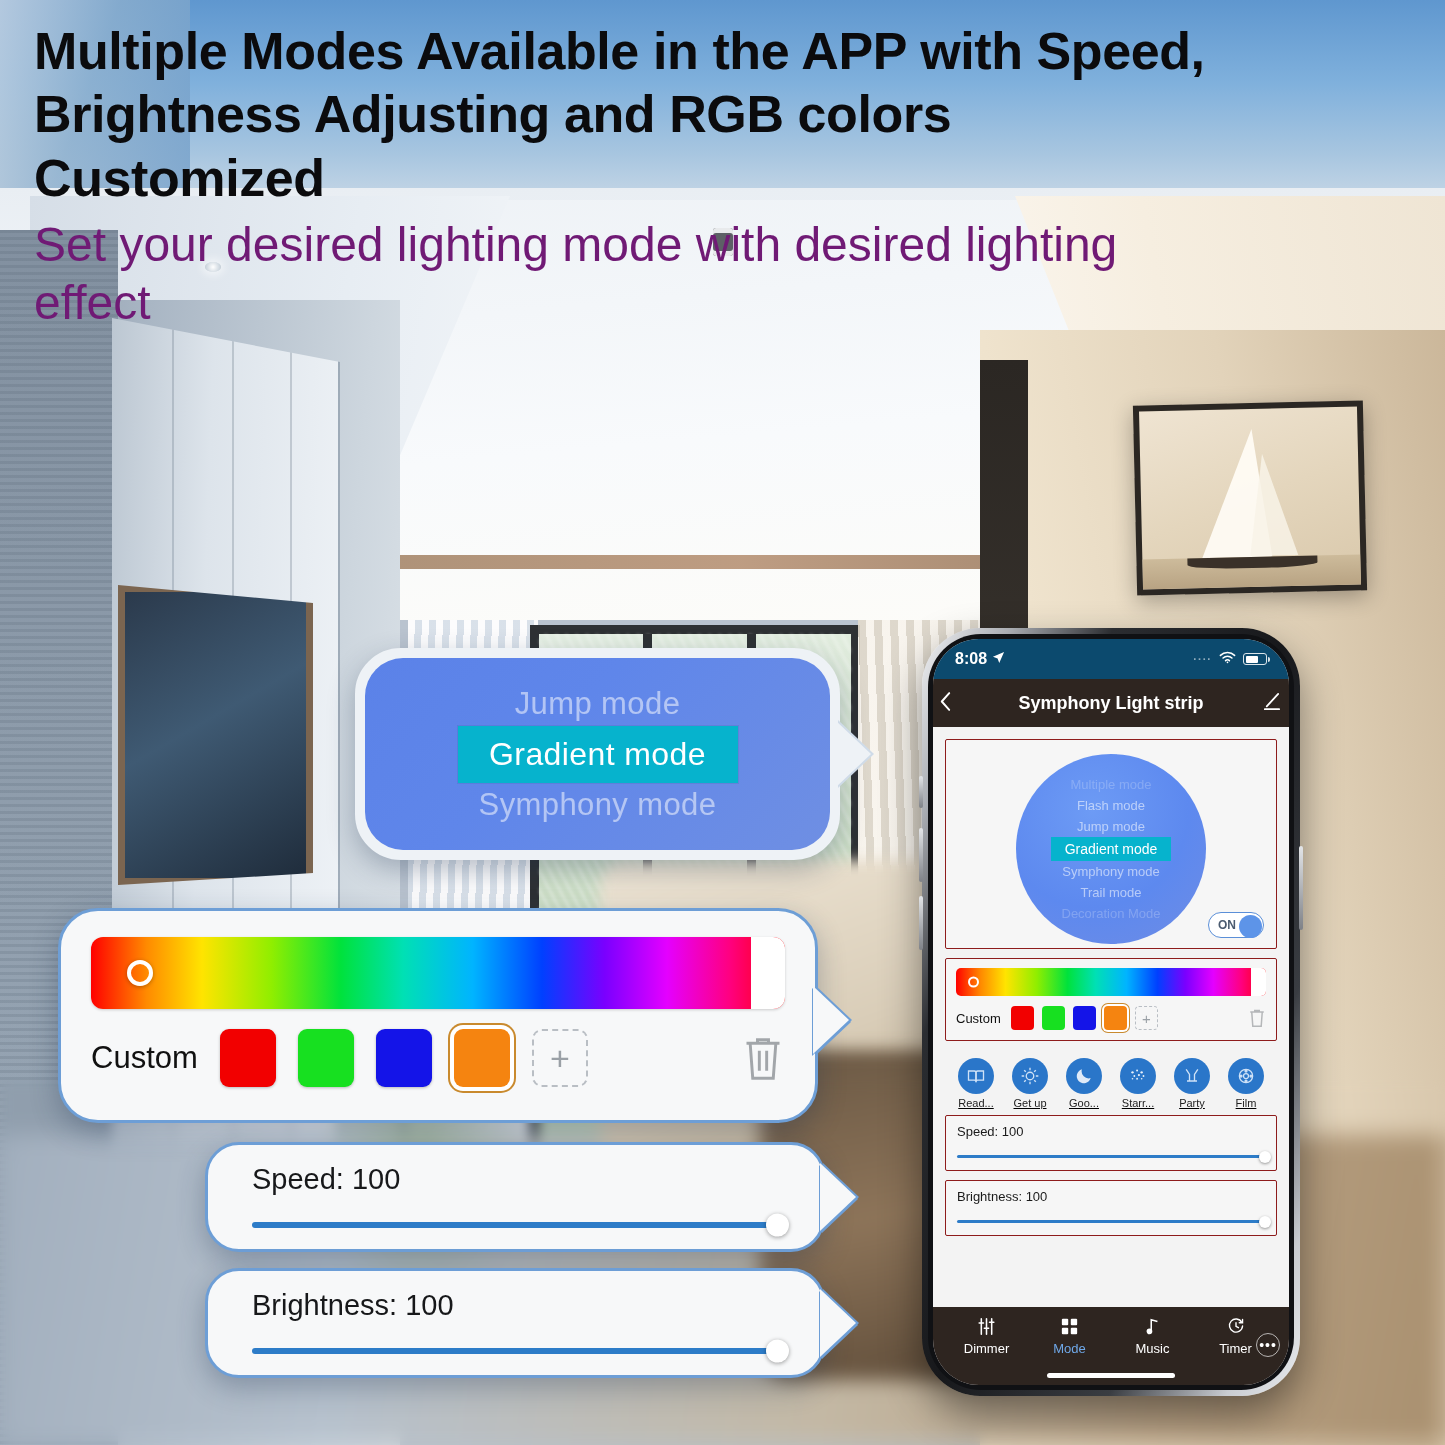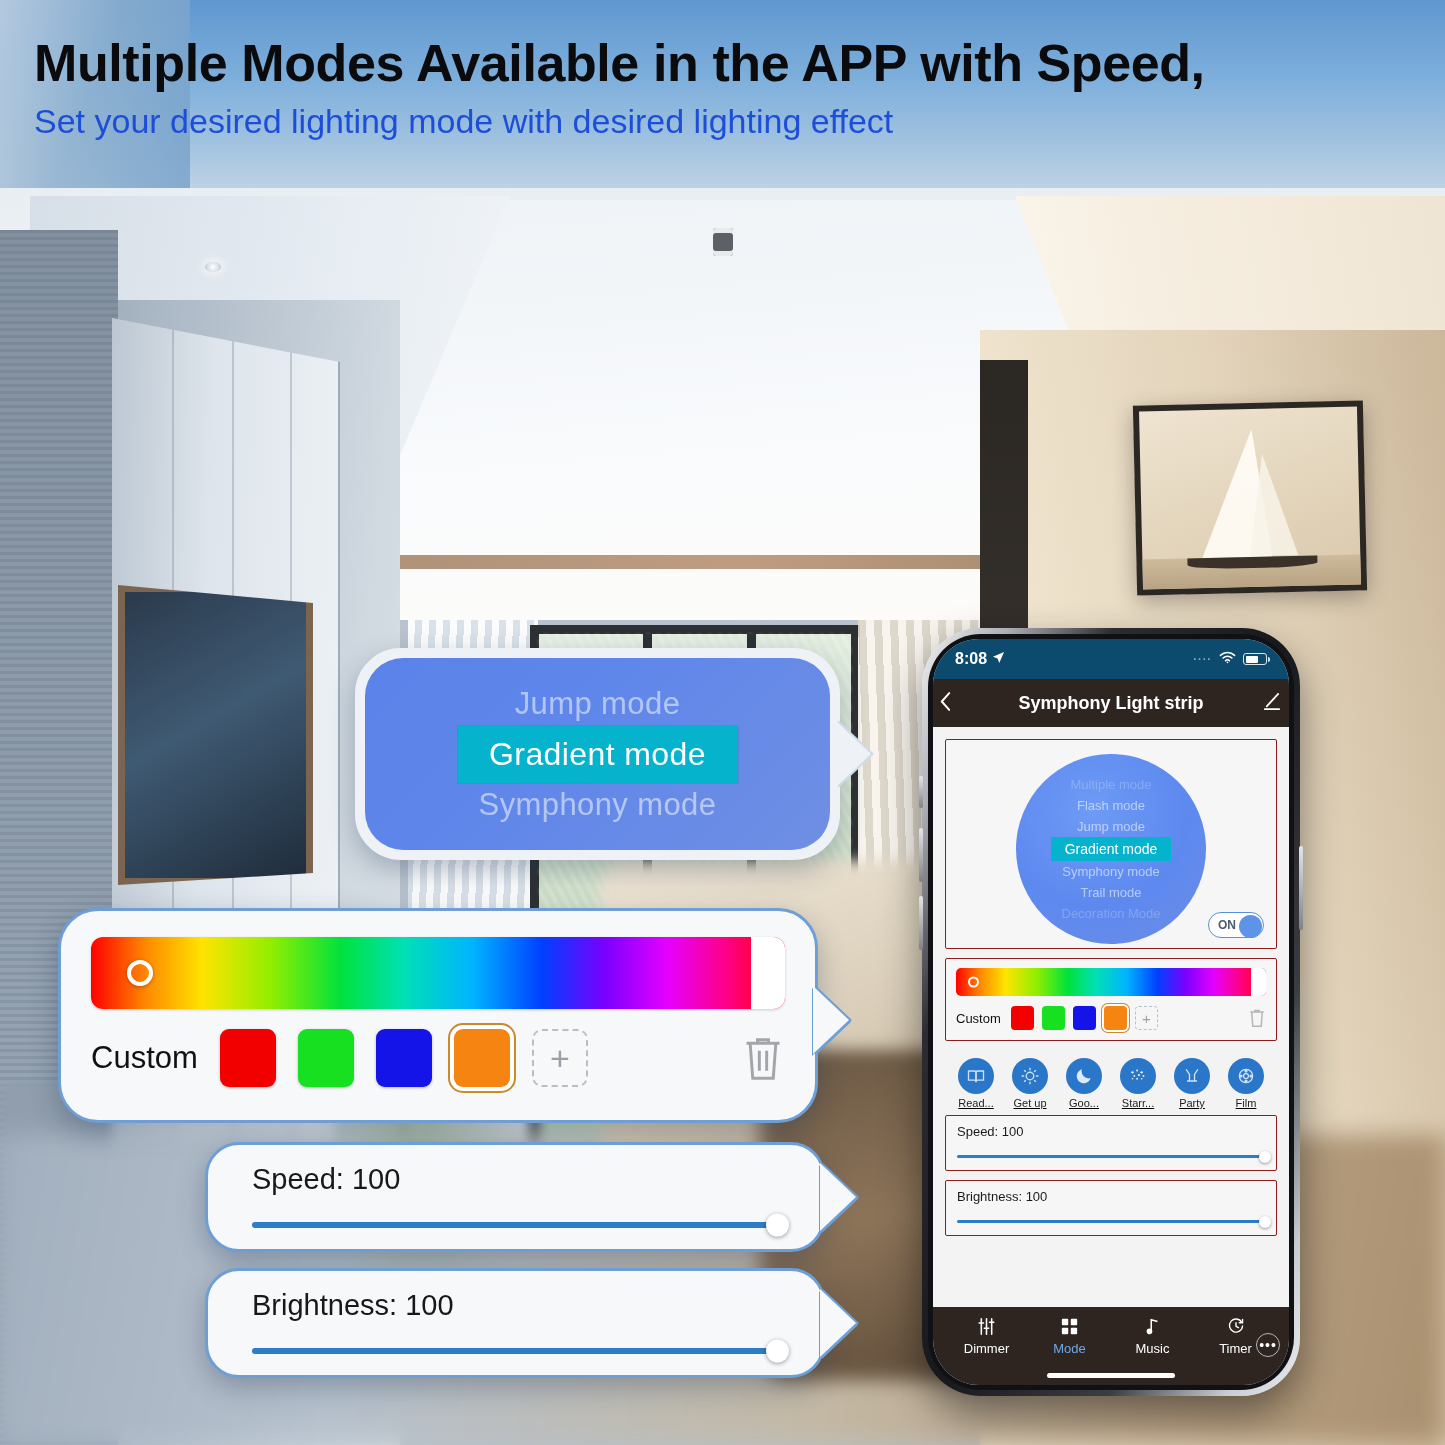--- a/index.html
+++ b/index.html
@@ -168,27 +168,27 @@
     position:absolute; left:330px; top:1020px; width:200px; height:300px;
     background:radial-gradient(ellipse at 45% 40%, rgba(145,170,130,.6), rgba(120,145,110,0) 70%);
     filter:blur(9px);
   }
   .blurveil{
     position:absolute; left:0; top:1080px; width:1445px; height:365px;
     backdrop-filter:blur(6px);
   }
 
   
-  .headings{ position:absolute; left:0; top:12px; width:1279px; padding:20px 34px 0; z-index:20; }
+  .headings{ position:absolute; left:0; top:0; width:1279px; padding:20px 34px 0; z-index:20; }
   .h-main{
     font-size:52px; font-weight:700; color:#0b0b0d; line-height:1.22;
     letter-spacing:-.4px;
   }
   .h-sub{
-    font-size:34px; font-weight:400; color:#1d4ed8; line-height:1.2; margin-top:6px;
+    font-size:48px; font-weight:400; color:#701a75; line-height:1.2; margin-top:6px;
   }
 
   
   .callout{
     position:absolute; z-index:30;
     background:#f7f8f9;
     border:3px solid #6d9ed6;
     border-radius:40px;
     box-shadow:0 10px 28px rgba(25,45,75,.30);
   }
@@ -447,20 +447,21 @@
   <div class="floor"></div>
   <div class="sofa"></div>
   <div class="chair"></div>
   <div class="lamp"></div>
   <div class="plant"></div>
   <div class="blurveil"></div>
 </div>
 
 <div class="headings">
   <div class="h-main">Multiple Modes Available in the APP with Speed,</div>
+  <div class="h-main">Brightness Adjusting and RGB colors Customized</div>
   <div class="h-sub">Set your desired lighting mode with desired lighting effect</div>
 </div>
 
 <div class="callout" id="modeCallout">
   <div class="inner">
     <div class="mode-row">Jump mode</div>
     <div class="mode-row sel">Gradient mode</div>
     <div class="mode-row">Symphony mode</div>
   </div>
   <div class="tail"></div>

